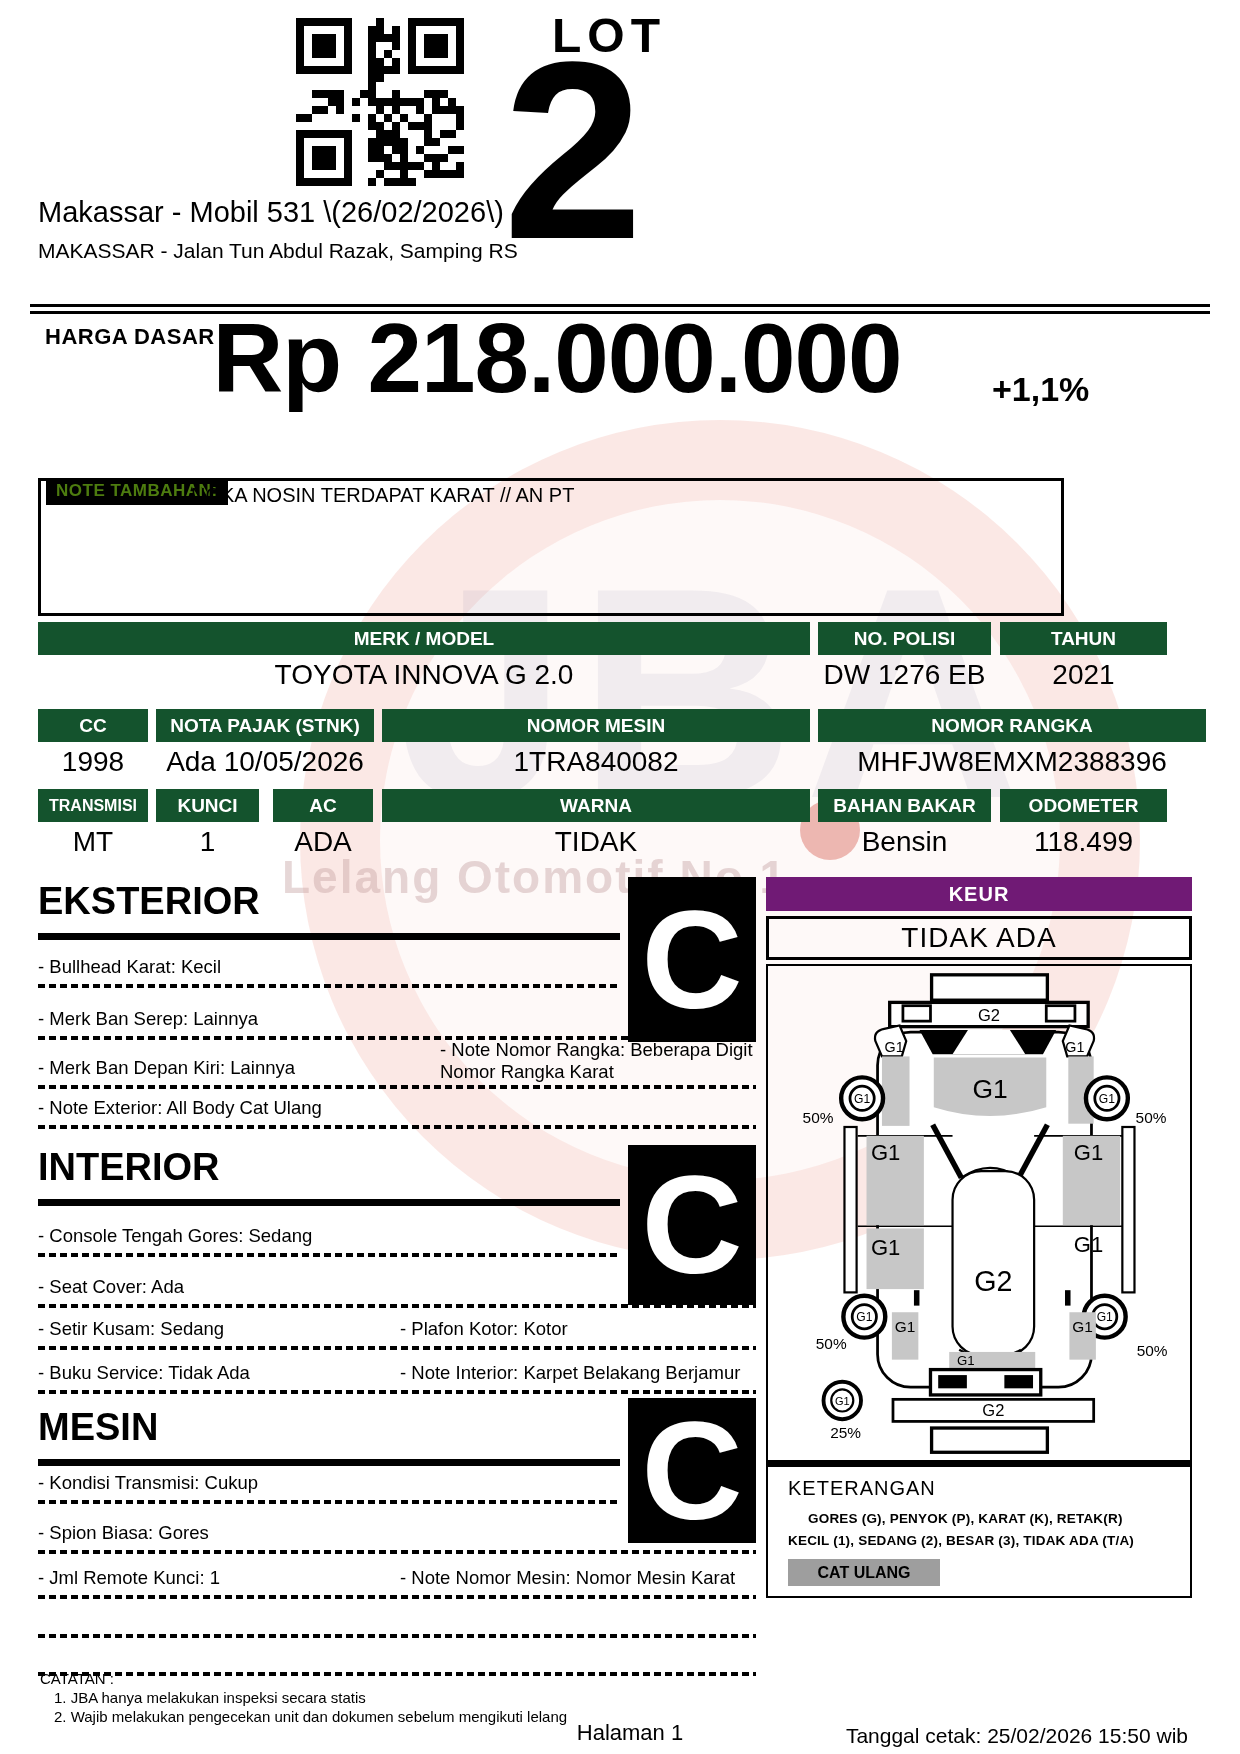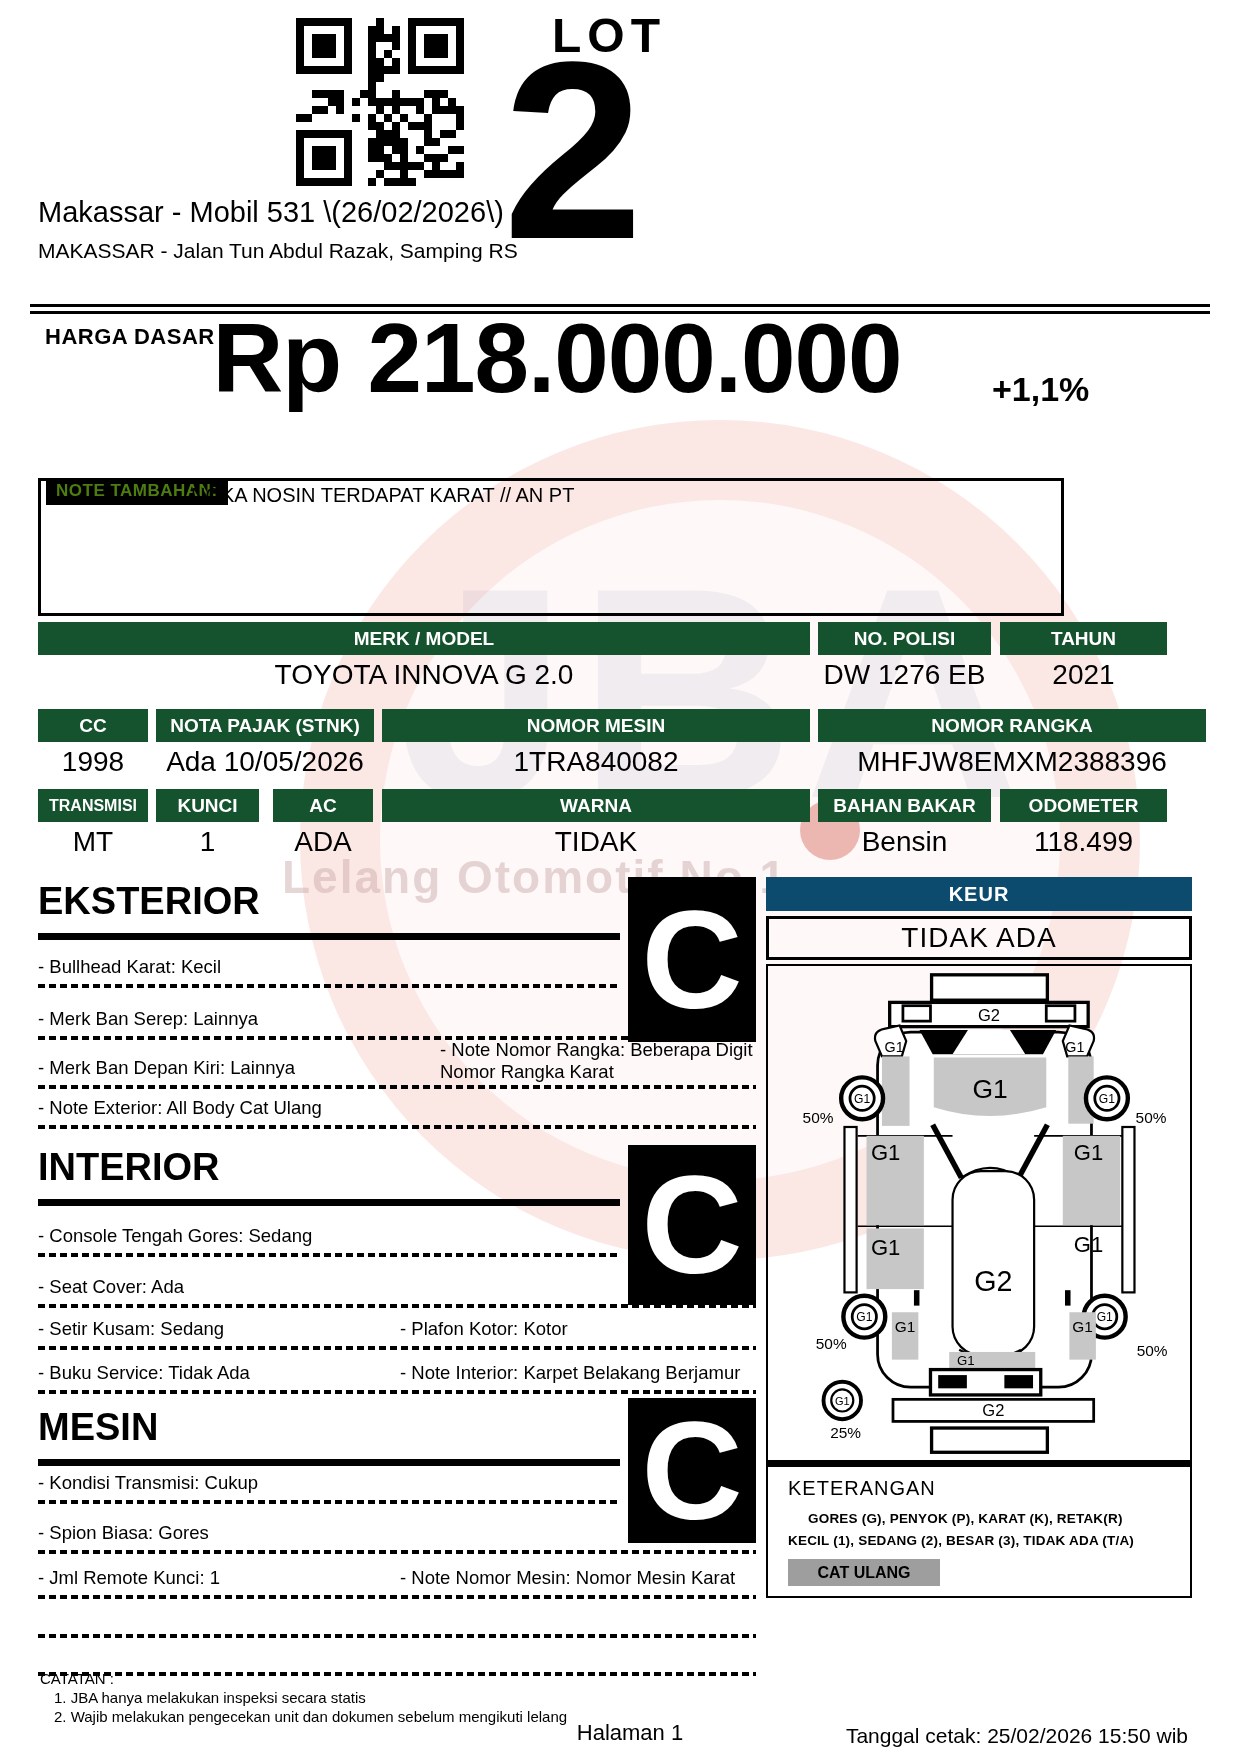--- a/index.html
+++ b/index.html
@@ -45,21 +45,21 @@
   .srow .rt{position:absolute;left:362px;bottom:10px;width:356px;font-size:18.5px;line-height:1.18;}
   .srow .rt.two{bottom:6px;margin-left:40px;}
   .dot{position:absolute;left:0;right:0;bottom:0;height:4px;
        background:repeating-linear-gradient(90deg,#000 0 7px,transparent 7px 11px);}
   .shortdot .dot{right:136px;}
   .h38{height:38px}.h39{height:39px}.h40{height:40px}.h42{height:42px}.h44{height:44px}
   .h45{height:45px}.h48{height:48px}.h49{height:49px}.h50{height:50px}.h51{height:51px}.h52{height:52px}
   .grade{position:absolute;left:628px;width:128px;background:#000;color:#fff;font-weight:bold;
          text-align:center;font-size:140px;}
   
-  .keur-bar{left:766px;top:877px;width:426px;height:34px;background:#0c4a6e;color:#fff;
+  .keur-bar{left:766px;top:877px;width:426px;height:34px;background:#701a75;color:#fff;
             font-weight:bold;font-size:20px;text-align:center;line-height:34px;letter-spacing:1px;}
   .keur-val{left:766px;top:916px;width:420px;height:38px;border:3px solid #000;
             font-size:28px;text-align:center;line-height:38px;letter-spacing:1px;}
   .diagram-box{left:766px;top:964px;width:422px;height:494px;border:2px solid #000;}
   .ket-box{left:766px;top:1462px;width:422px;height:129px;border:2px solid #000;border-top:5px solid #000;}
   .ket-title{position:absolute;left:20px;top:10px;font-size:20px;letter-spacing:1px;}
   .ket-l1{position:absolute;left:20px;top:44px;font-size:13.5px;font-weight:bold;letter-spacing:0.2px;margin-left:20px;}
   .ket-l2{position:absolute;left:20px;top:66px;font-size:13.5px;font-weight:bold;letter-spacing:0.2px;}
   .ket-badge{position:absolute;left:20px;top:92px;width:152px;height:27px;background:#9e9e9e;
              font-size:16px;font-weight:bold;text-align:center;line-height:27px;}

